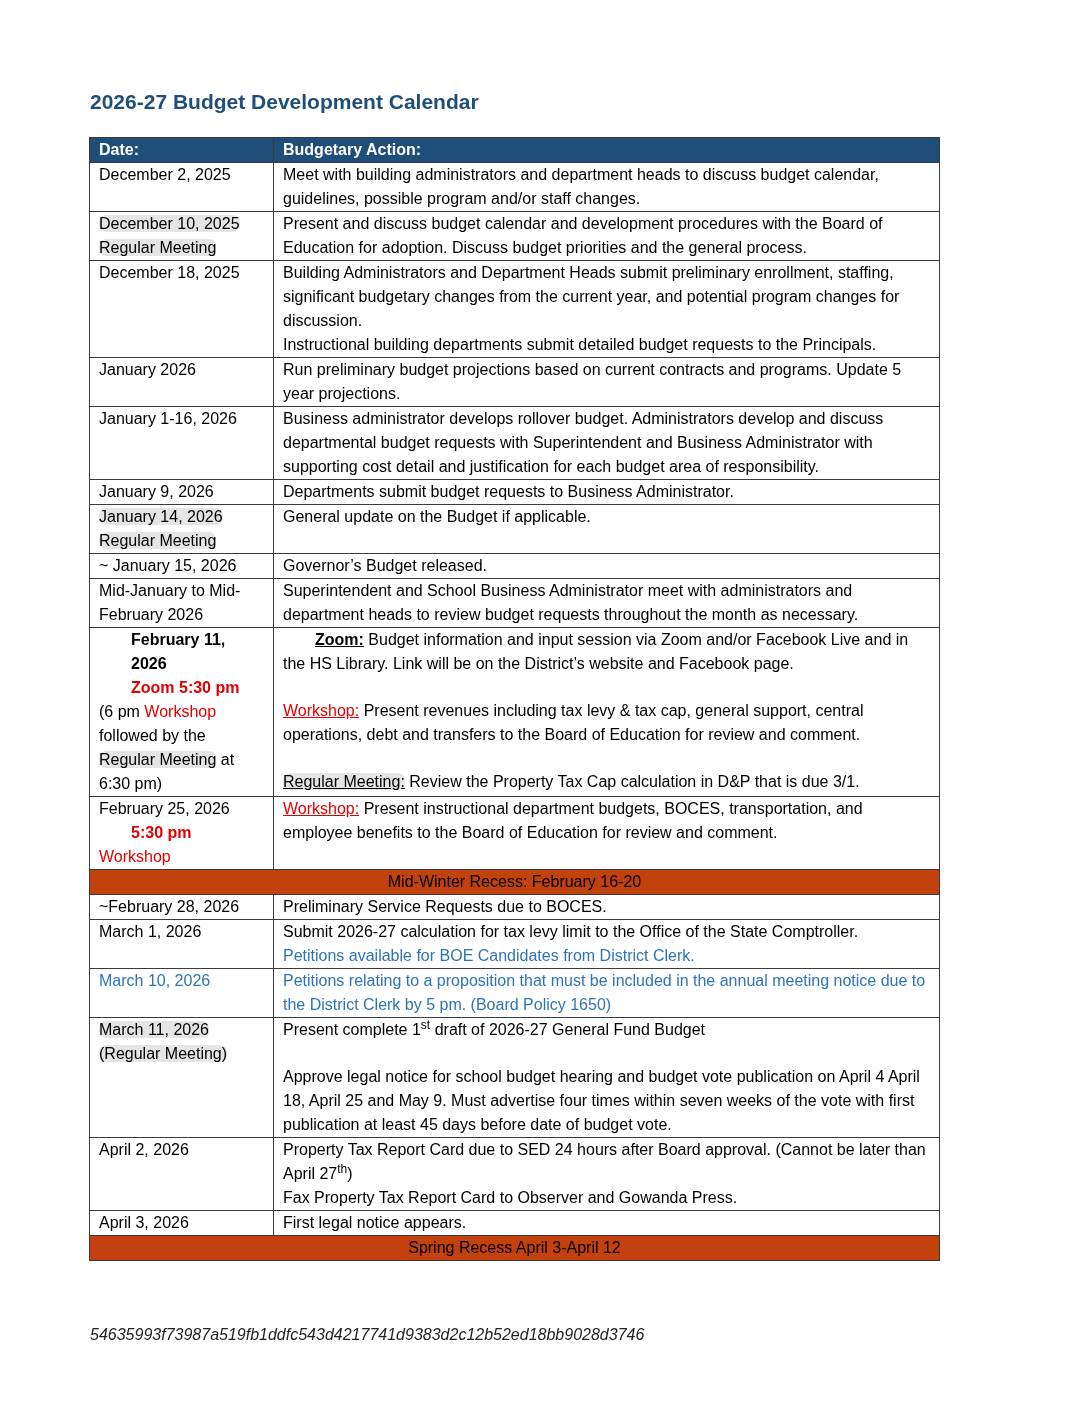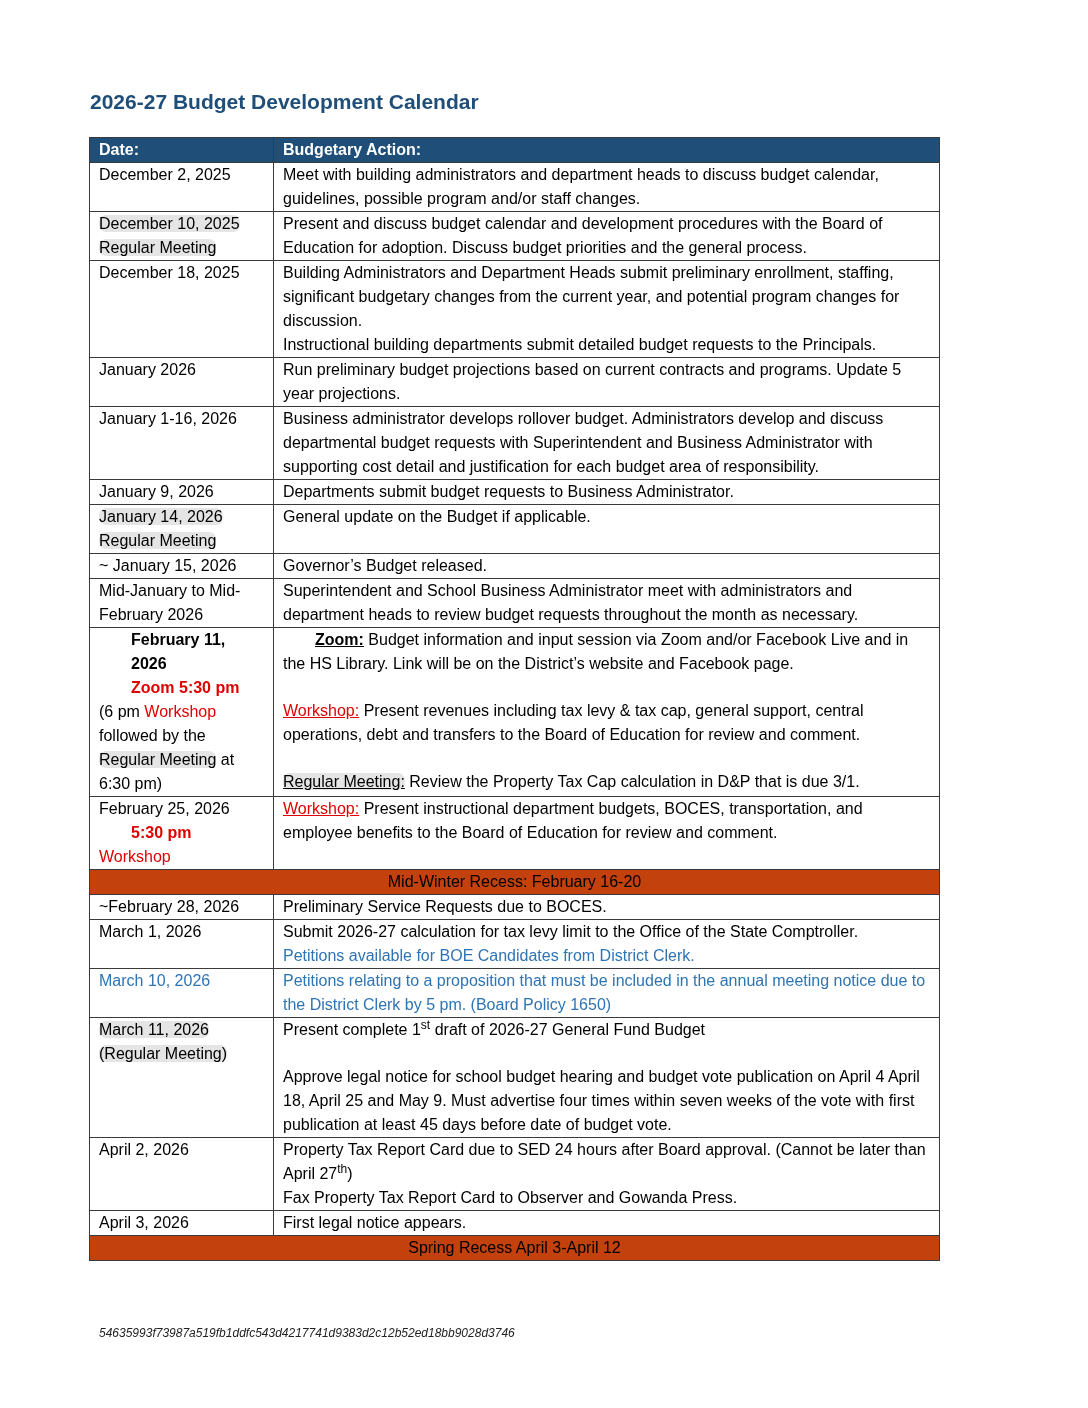--- a/index.html
+++ b/index.html
@@ -11,21 +11,21 @@
   table.cal thead th { background: #1f4e79; color: #fff; font-weight: bold; height: 24px; }
   .hl { background: #e5e5e5; border-radius: 7px; }
   .red { color: #e00000; }
   .bold { font-weight: bold; margin-left: 32px; }
   .blue { color: #2e74b5; }
   .ul-red { color: #e00000; text-decoration: underline; }
   .ul { text-decoration: underline; }
   tr.recess td { background: #c2410c; text-align: center; }
   .gap { height: 23px; }
   sup { font-size: 12px; line-height: 0; }
-  .footer { position: absolute; left: 90px; top: 1326px; font-size: 12px; font-style: italic; color: #222; margin-left: 9px; }
+  .footer { position: absolute; left: 90px; top: 1326px; font-size: 16px; font-style: italic; color: #222; }
 </style>
 </head>
 <body>
 
 <h1 class="page-title">2026-27 Budget Development Calendar</h1>
 
 <table class="cal">
   <colgroup>
       <col class="c1">
       <col>

